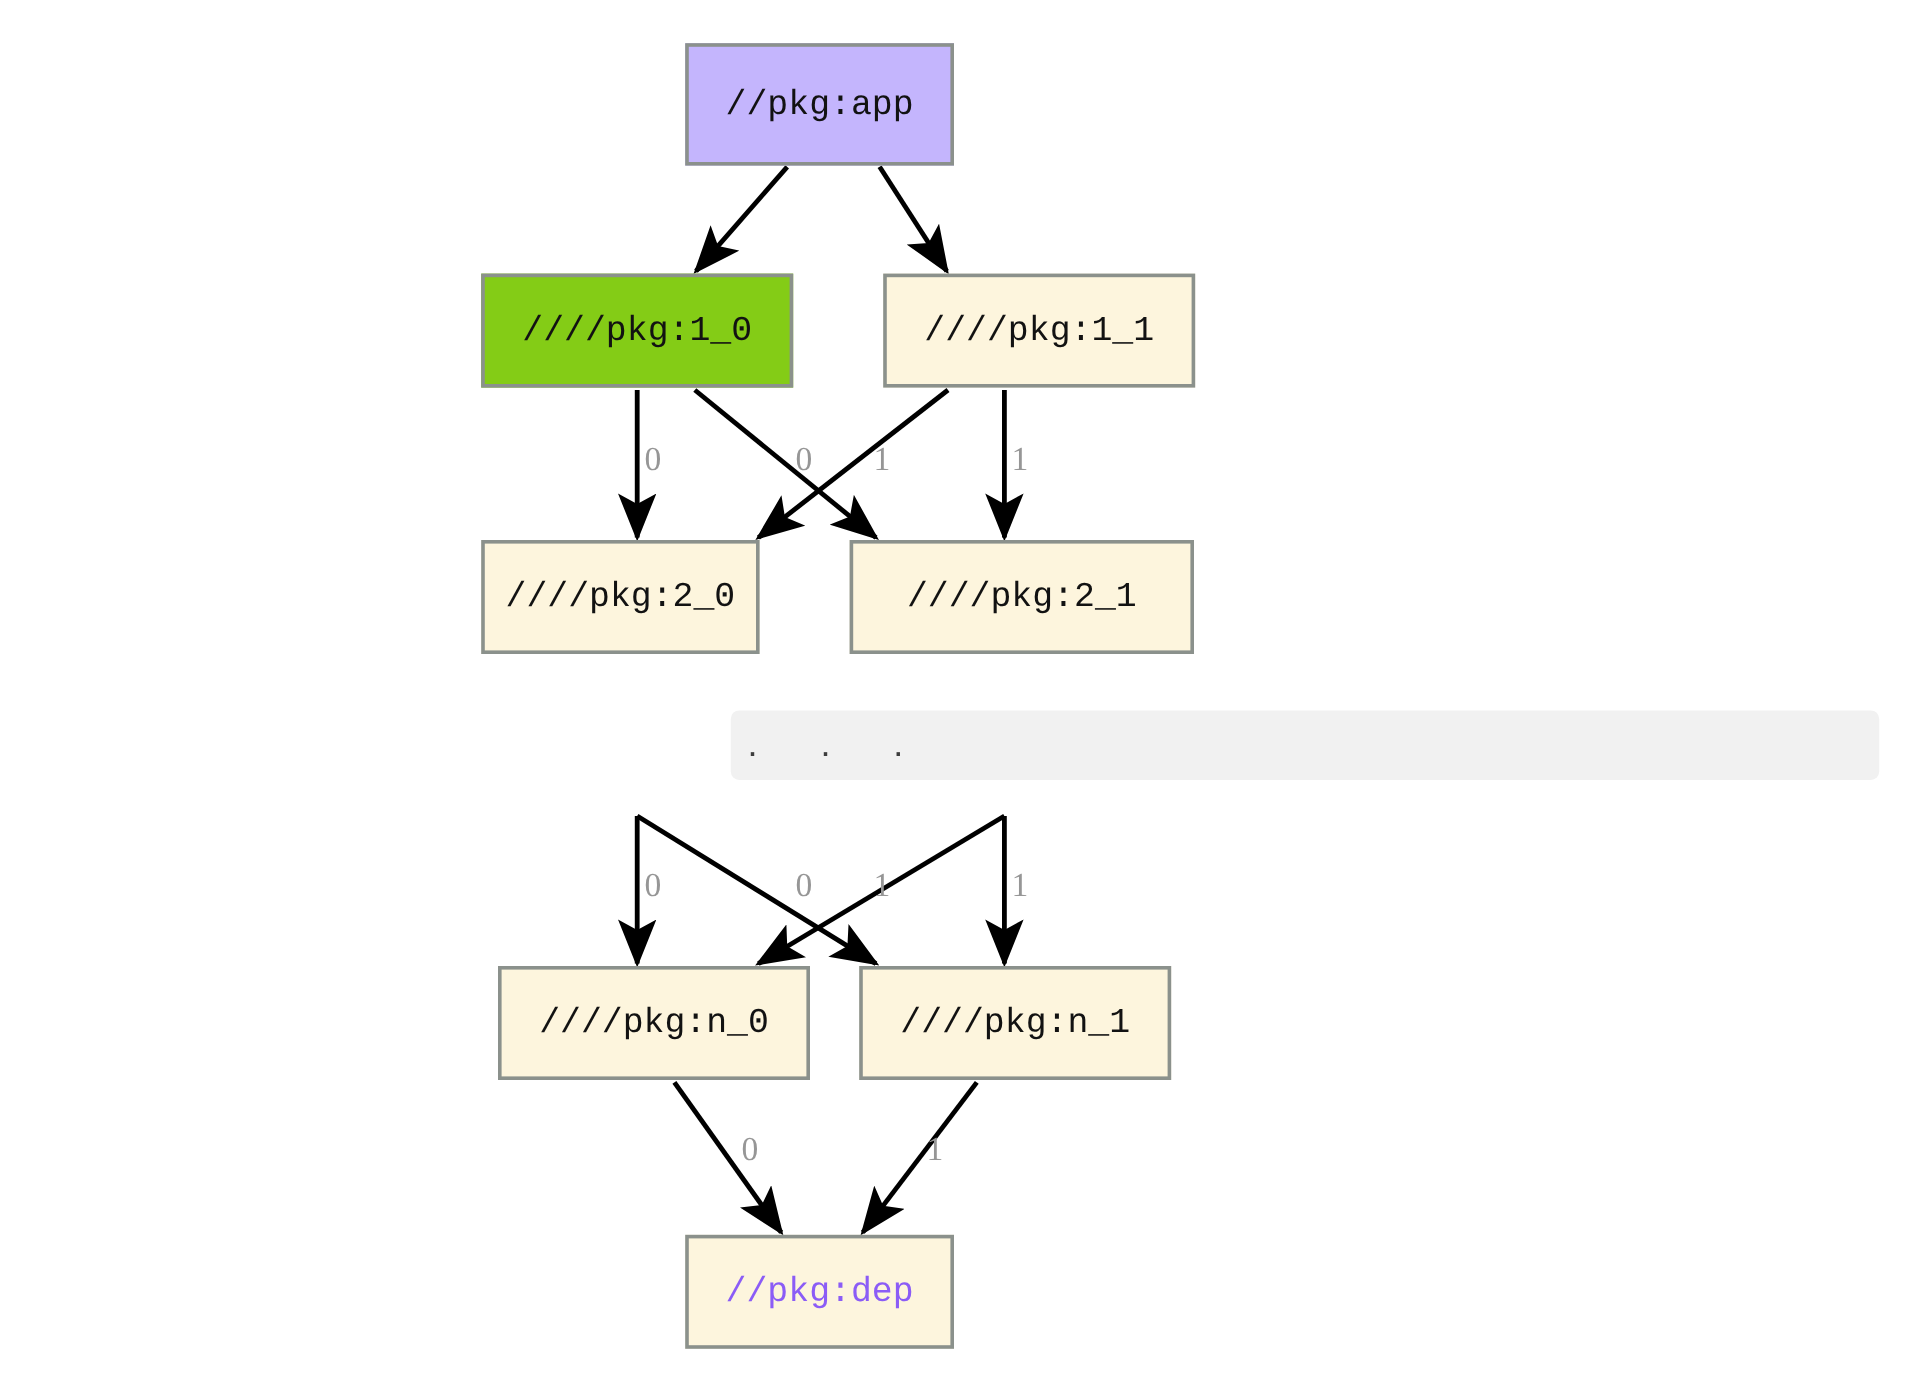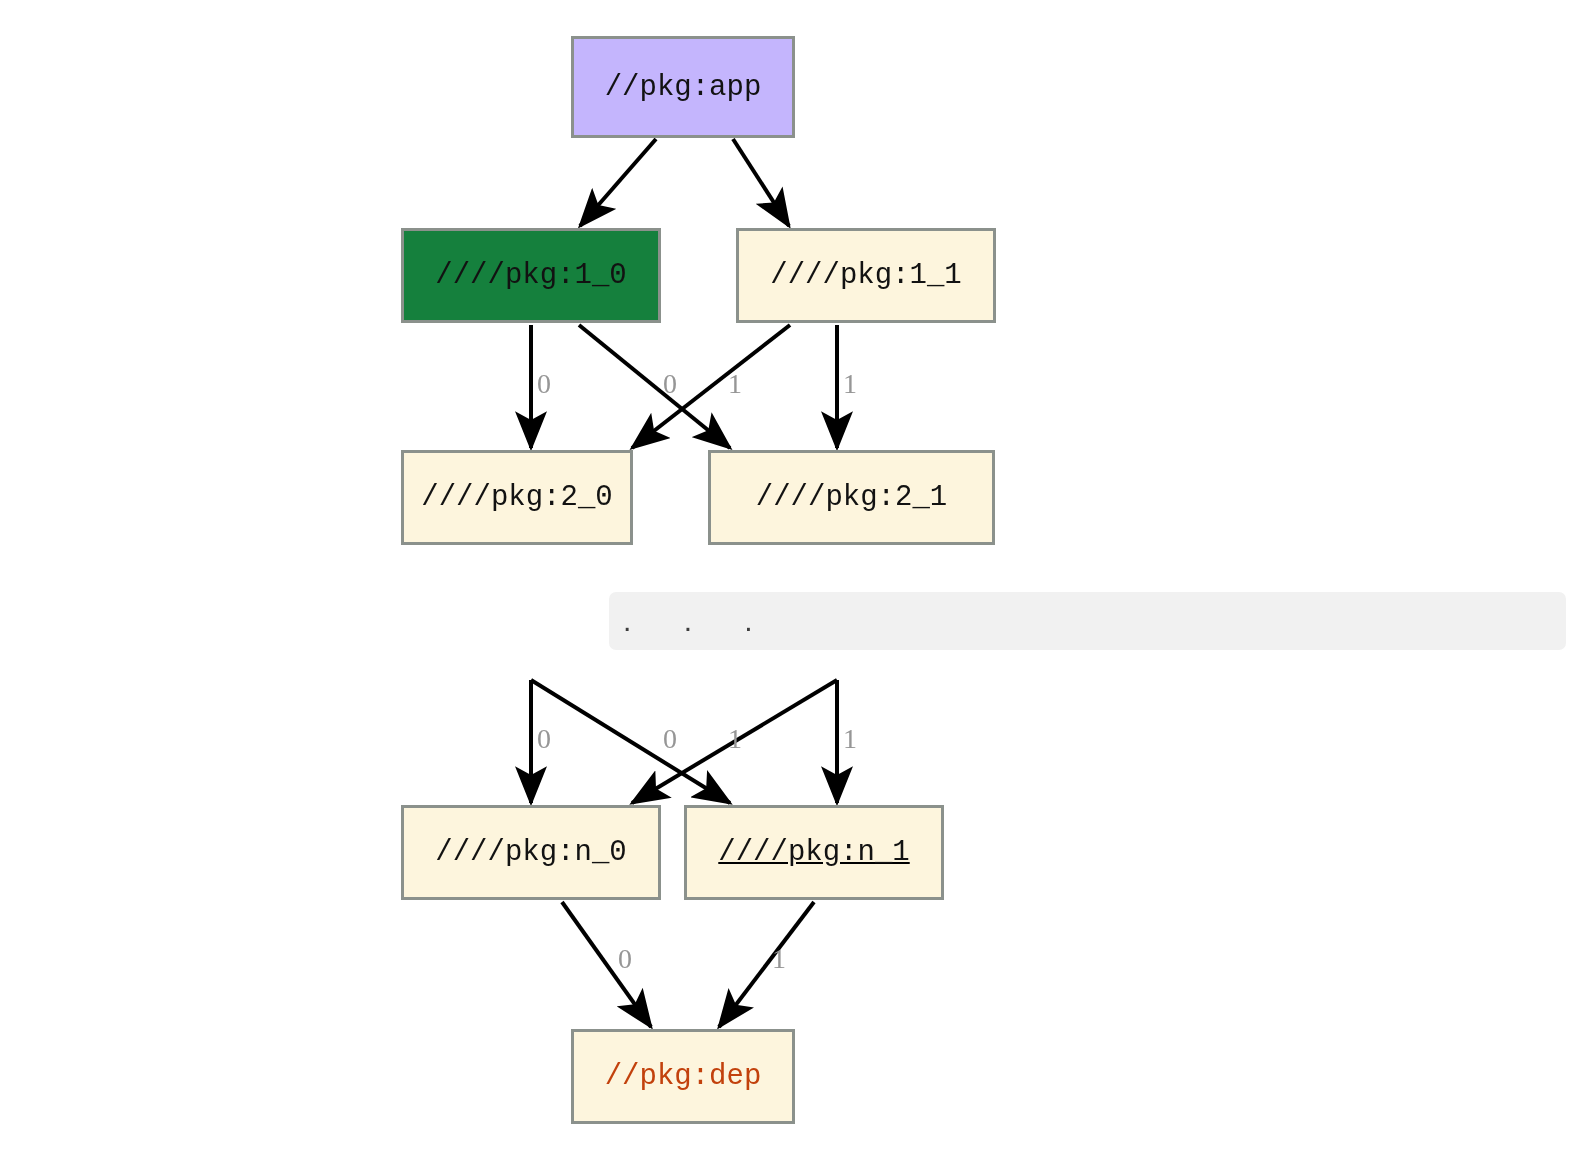--- a/index.html
+++ b/index.html
@@ -99,40 +99,40 @@
   </svg>
 
   <div class="ellipsis-band" style="left: 609px; top: 592px; width: 957px; height: 58px; background: rgb(241, 241, 241);">
     <span class="ellipsis-dots" style="color: rgb(61, 61, 61);">. . .</span>
   </div>
 
   <div id="nodes-layer">
       <div class="node-box" style="left: 571px; top: 36px; width: 224px; height: 102px; background: #c4b5fd; border-color: rgb(139, 145, 140);">
         <span class="node-label" style="color: rgb(18, 18, 18);">//pkg:app</span>
       </div>
-      <div class="node-box" style="left: 401px; top: 228px; width: 260px; height: 95px; background: #15803d; border-color: rgb(139, 145, 140);">
+      <div class="node-box" style="left: 401px; top: 228px; width: 260px; height: 95px; background: #84cc16; border-color: rgb(139, 145, 140);">
         <span class="node-label" style="color: rgb(18, 18, 18);">////pkg:1_0</span>
       </div>
       <div class="node-box" style="left: 708px; top: 228px; width: 260px; height: 95px; background: rgb(253, 245, 221); border-color: rgb(139, 145, 140); margin-left: 28px;">
         <span class="node-label" style="color: rgb(18, 18, 18);">////pkg:1_1</span>
       </div>
       <div class="node-box" style="left: 401px; top: 450px; width: 232px; height: 95px; background: rgb(253, 245, 221); border-color: rgb(139, 145, 140);">
         <span class="node-label" style="color: rgb(18, 18, 18);">////pkg:2_0</span>
       </div>
       <div class="node-box" style="left: 708px; top: 450px; width: 287px; height: 95px; background: rgb(253, 245, 221); border-color: rgb(139, 145, 140);">
         <span class="node-label" style="color: rgb(18, 18, 18);">////pkg:2_1</span>
       </div>
-      <div class="node-box" style="left: 401px; top: 805px; width: 260px; height: 95px; background: rgb(253, 245, 221); border-color: rgb(139, 145, 140);">
+      <div class="node-box" style="left: 415px; top: 805px; width: 260px; height: 95px; background: rgb(253, 245, 221); border-color: rgb(139, 145, 140);">
         <span class="node-label" style="color: rgb(18, 18, 18);">////pkg:n_0</span>
       </div>
-      <div class="node-box" style="left: 684px; top: 805px; width: 260px; height: 95px; background: rgb(253, 245, 221); border-color: rgb(139, 145, 140); text-decoration: underline;">
+      <div class="node-box" style="left: 716px; top: 805px; width: 260px; height: 95px; background: rgb(253, 245, 221); border-color: rgb(139, 145, 140);">
         <span class="node-label" style="color: rgb(18, 18, 18);">////pkg:n_1</span>
       </div>
       <div class="node-box" style="left: 571px; top: 1029px; width: 224px; height: 95px; background: rgb(253, 245, 221); border-color: rgb(139, 145, 140);">
-        <span class="node-label" style="color: #c2410c;">//pkg:dep</span>
+        <span class="node-label" style="color: #8b5cf6;">//pkg:dep</span>
       </div>
     </div>
   <div id="edge-labels-layer">
       <div class="edge-label" style="left: 537px; top: 370px; color: rgb(150, 150, 150);">0</div>
       <div class="edge-label" style="left: 728px; top: 370px; color: rgb(150, 150, 150);">1</div>
       <div class="edge-label" style="left: 663px; top: 370px; color: rgb(150, 150, 150);">0</div>
       <div class="edge-label" style="left: 843px; top: 370px; color: rgb(150, 150, 150);">1</div>
       <div class="edge-label" style="left: 537px; top: 725px; color: rgb(150, 150, 150);">0</div>
       <div class="edge-label" style="left: 728px; top: 725px; color: rgb(150, 150, 150);">1</div>
       <div class="edge-label" style="left: 663px; top: 725px; color: rgb(150, 150, 150);">0</div>

